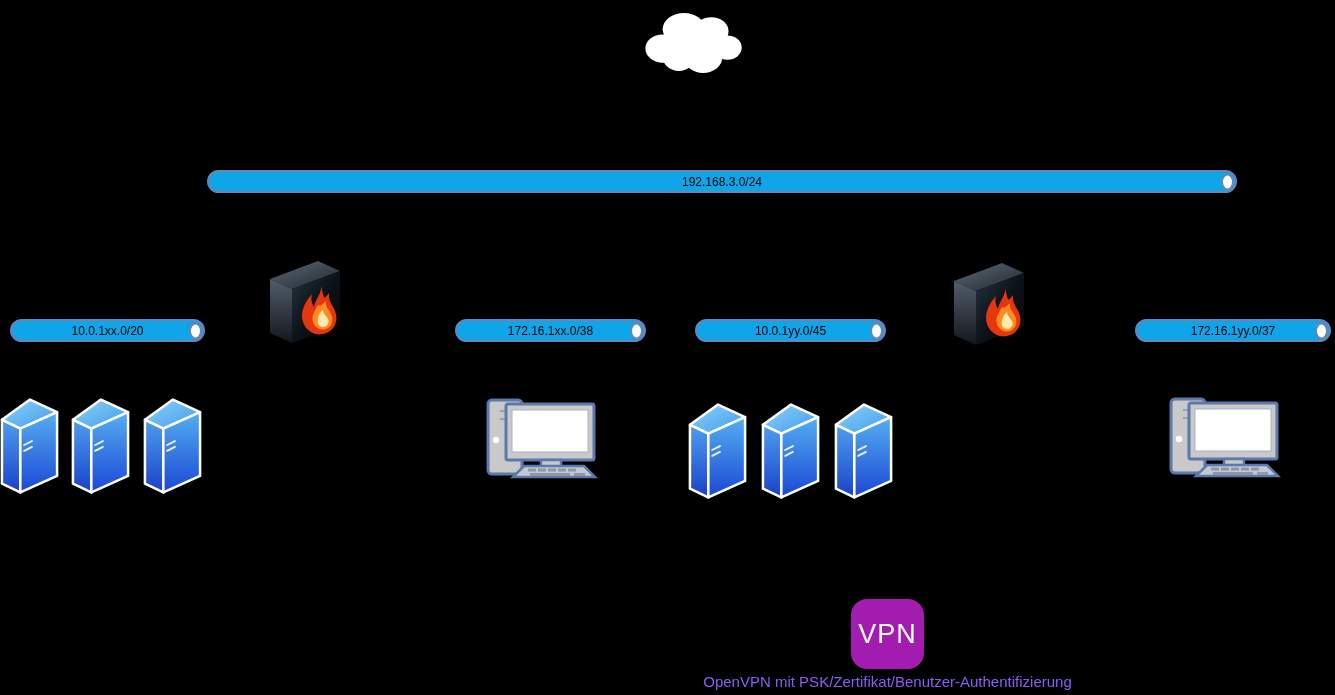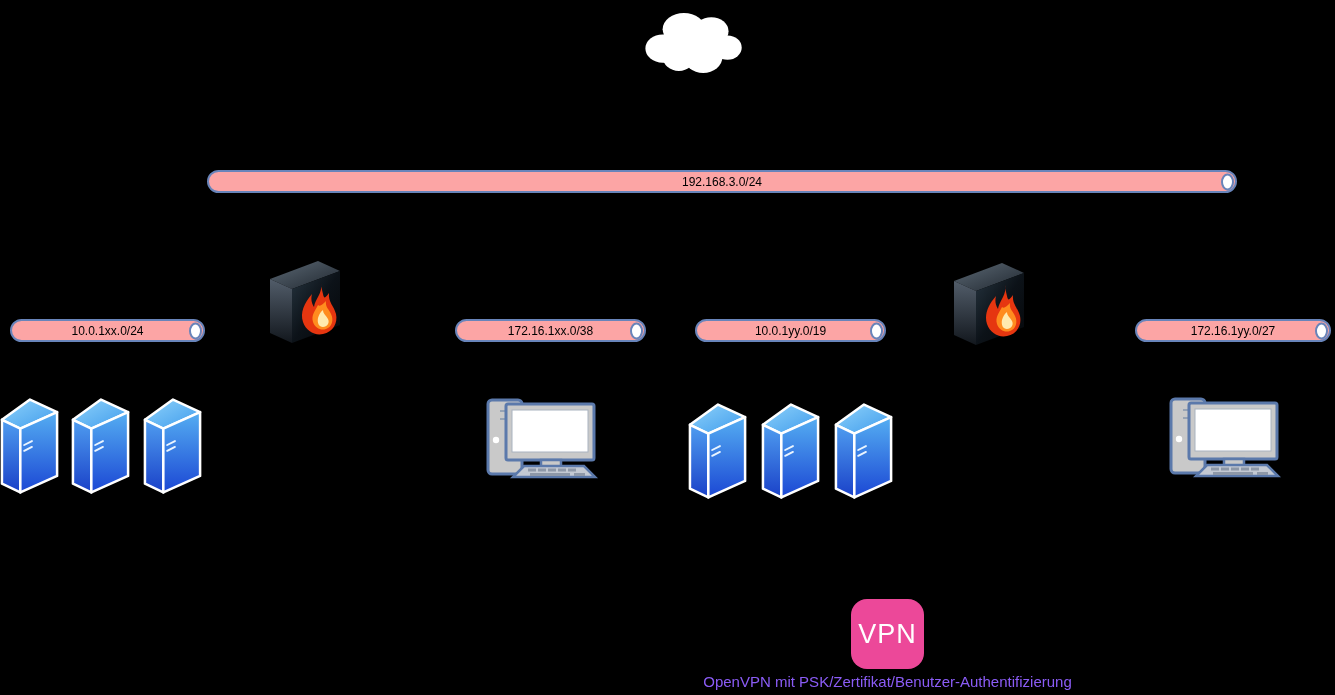--- a/index.html
+++ b/index.html
@@ -4,34 +4,34 @@
 <style>
   html,body{margin:0;padding:0;}
   body{
     width:1335px;height:695px;position:relative;overflow:hidden;
     background:#000;font-family:"Liberation Sans",sans-serif;
   }
   .abs{position:absolute;}
   
   .bus{
     position:absolute;height:23px;box-sizing:border-box;
-    background:#fca5a5;border:2px solid #6884ba;border-radius:12px;
+    background:#0ea5e9;border:2px solid #6884ba;border-radius:12px;
     display:flex;align-items:center;justify-content:center;
     font-size:12px;color:#000;
   }
   .bus .cap{
     position:absolute;right:1px;top:50%;transform:translateY(-50%);
     width:13px;height:17px;background:#fff;border:2px solid #6884ba;
     border-radius:50%;box-sizing:border-box;
   }
   .bus .lbl{position:relative;top:0;white-space:nowrap;}
   
   .vpn-badge{
     position:absolute;left:851px;top:599px;width:73px;height:70px;
-    background:#ec4899;border-radius:16px;
+    background:#a21caf;border-radius:16px;
     display:flex;align-items:center;justify-content:center;
     color:#fff;font-size:27px;letter-spacing:1px;
   }
   .vpn-caption{
     position:absolute;left:612px;top:673px;width:551px;
     text-align:center;color:#8b5cf6;font-size:15px;white-space:nowrap;
   }
   svg{display:block;}
 </style>
 </head>
@@ -102,33 +102,33 @@
     <polygon points="3,22 51,4 73,14 25,32" fill="url(#fwTop)"></polygon>
     <polygon points="3,22 25,32 25,86 3,76" fill="url(#fwFront)"></polygon>
     <polygon points="25,32 73,14 73,68 25,86" fill="url(#fwSide)"></polygon>
     <path d="M54 26 C56 36 48 42 47 50 C44 45 44 41 45 37 C37 46 33 56 36 65 C39 74 48 79 56 77 C66 75 71 66 69 57 C67 49 61 45 62 36 C59 40 57 43 56 37 C55 33 54 29 54 26 Z" fill="#e63610"></path>
     <path d="M51 48 C48 54 44 58 46 65 C48 71 54 74 59 72 C65 70 67 63 64 57 C62 52 58 50 59 44 C56 47 53 50 51 48 Z" fill="#ff8c1f"></path>
     <path d="M51 61 C50 66 52 70 56 70 C60 70 63 66 61 62 C59 58 56 57 56 53 C53 55 52 58 51 61 Z" fill="#ffeab0"></path>
   </svg>
 </div>
 
 <div class="bus" style="left:10px;top:319px;width:195px">
-  <span class="lbl">10.0.1xx.0/24</span>
+  <span class="lbl">10.0.1xx.0/20</span>
   <span class="cap"></span>
 </div>
 <div class="bus" style="left:455px;top:319px;width:191px">
   <span class="lbl">172.16.1xx.0/38</span>
   <span class="cap"></span>
 </div>
 <div class="bus" style="left:695px;top:319px;width:191px">
-  <span class="lbl">10.0.1yy.0/19</span>
+  <span class="lbl">10.0.1yy.0/45</span>
   <span class="cap"></span>
 </div>
 <div class="bus" style="left:1135px;top:319px;width:196px">
-  <span class="lbl">172.16.1yy.0/27</span>
+  <span class="lbl">172.16.1yy.0/37</span>
   <span class="cap"></span>
 </div>
 
 <div class="abs" style="left:0px;top:393px">
   <svg width="60" height="104" viewBox="0 0 62 106">
     <g stroke="#fff" stroke-width="2.6" stroke-linejoin="round">
       <polygon points="2,27 31,6 59,19 21,36" fill="url(#gTop)"></polygon>
       <polygon points="2,27 21,36 21,102 2,93" fill="url(#gNarrow)"></polygon>
       <polygon points="21,36 59,19 59,85 21,102" fill="url(#gFace)"></polygon>
     </g>

